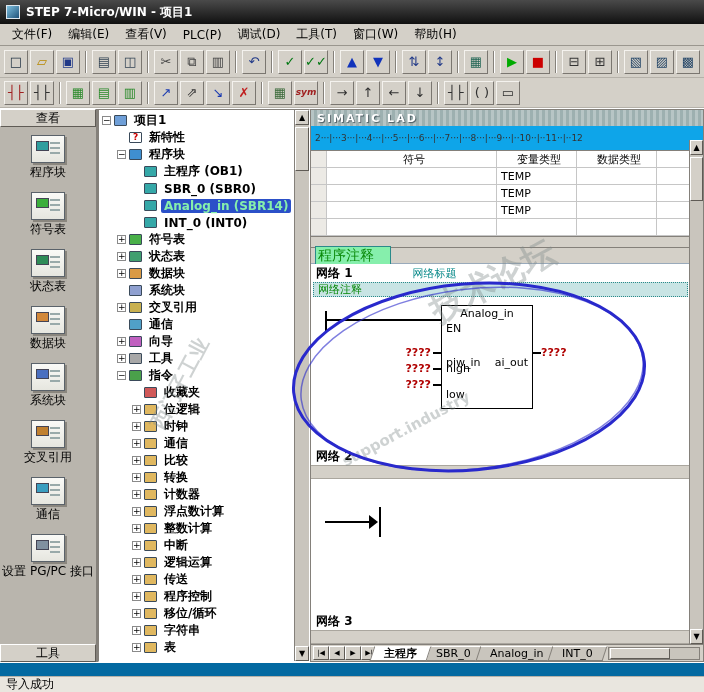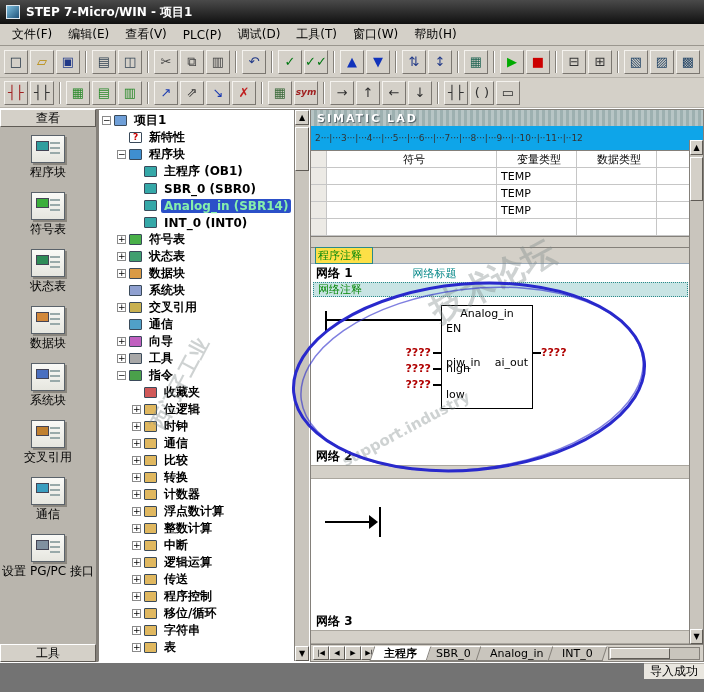--- a/index.html
+++ b/index.html
@@ -55,21 +55,21 @@
   .editor { flex:1; min-width:0; position:relative; display:flex; flex-direction:column; background:#fff; border:1px solid #84807a; }
   .lad-title { height:16px; flex:none; background:repeating-linear-gradient(90deg,#b7c5c5 0 3px,#9db0b0 3px 6px); color:#fff; font-weight:bold; font-size:11px; letter-spacing:2px; display:flex; align-items:center; padding:0 6px; text-shadow:1px 1px 1px #4a5a60; }
   .ruler { height:14px; flex:none; background:#0ea5e9; border-bottom:1px solid #84807a; font-size:9px; color:#333; display:flex; align-items:center; padding:12px 4px; white-space:nowrap; overflow:hidden; }
   .vartable { flex:none; background:#fff; padding-right:14px; }
   .vt-row { display:flex; height:17px; border-bottom:1px solid #c6c6c6; }
   .vt-cell { border-right:1px solid #c6c6c6; font-size:11px; display:flex; align-items:center; overflow:hidden; padding-left:4px; }
   .vt-head .vt-cell { justify-content:center; padding-left:5px; }
   .c0{width:16px; background:#eceae5;} .c1{width:170px;} .c2{width:80px;} .c3{width:80px;} .c4{flex:1; border-right:none;}
   .splitter { height:12px; flex:none; background:#d4d0c8; border-top:1px solid #84807a; border-bottom:1px solid #84807a; }
   .prog-comment { height:16px; flex:none; background:#d4d0c8; display:flex; align-items:center; padding:0 4px; border-bottom:1px solid #9ab; }
-  .prog-comment span { color:#0a8a0a; font-size:11px; border:1px solid #2a8a8a; padding:0 10px 0 2px; background:#fde047; }
+  .prog-comment span { color:#0a8a0a; font-size:14px; border:1px solid #2a8a8a; padding:0 16px 0 2px; background:#86efac; }
   .net-header { height:18px; flex:none; background:#fff; display:flex; align-items:center; gap:60px; padding:0 5px; }
   .net-label { font-weight:bold; }
   .net-title { color:#0a8a8a; font-size:11px; }
   .net-comment { height:15px; flex:none; margin:0 15px 0 2px; background:#c8e4e4; border:1px dotted #2a8a8a; color:#0a8a0a; font-size:11px; display:flex; align-items:center; padding:0 4px; }
   .gray-row { height:14px; flex:none; background:#d4d0c8; border-top:1px solid #aaa69e; border-bottom:1px solid #aaa69e; margin-right:14px; }
 
   .lad1 { position:relative; height:150px; flex:none; background:#fff; }
   .rail  { position:absolute; left:14px; top:14px; width:2px; height:20px; background:#000; }
   .wire-en { position:absolute; left:14px; top:22px; width:116px; height:2px; background:#000; }
   .fblock { position:absolute; left:130px; top:8px; width:92px; height:104px; border:1px solid #000; font-size:11px; background:#fff; }
@@ -100,21 +100,21 @@
   .evscroll { position:absolute; right:0; top:30px; bottom:17px; width:14px; background:#c9c5bd; border-left:1px solid #84807a; display:flex; flex-direction:column; z-index:4; }
 
   
   .ann-svg { position:absolute; left:-24px; top:168px; width:400px; height:202px; z-index:6; pointer-events:none; }
   .wm { position:absolute; pointer-events:none; z-index:3; color:rgba(125,138,138,0.38); font-weight:bold; white-space:nowrap; }
   .wm1 { top:258px; left:425px; font-size:34px; transform:rotate(-28deg); }
   .wm2 { top:420px; left:335px; font-size:15px; transform:rotate(-28deg); }
   .wm3 { top:370px; left:130px; font-size:20px; transform:rotate(-62deg); }
 
   
-  .statusbar { height:30px; flex:none; background:#737373; border-top:1px solid #fff; display:flex; flex-direction:row;justify-content:flex-end; }
+  .statusbar { height:30px; flex:none; background:#0369a1; border-top:1px solid #fff; display:flex; flex-direction:column;justify-content:flex-end; }
   .status-row1 { flex:1; }
   .status-row2 { height:16px; background:#e9e6df; border-top:1px solid #b5b1a9; display:flex; align-items:center; padding:0 6px; }
 </style>
 </head>
 <body>
 
 <div class="window">
 
   <div class="titlebar">
     <span class="appicon"></span>

